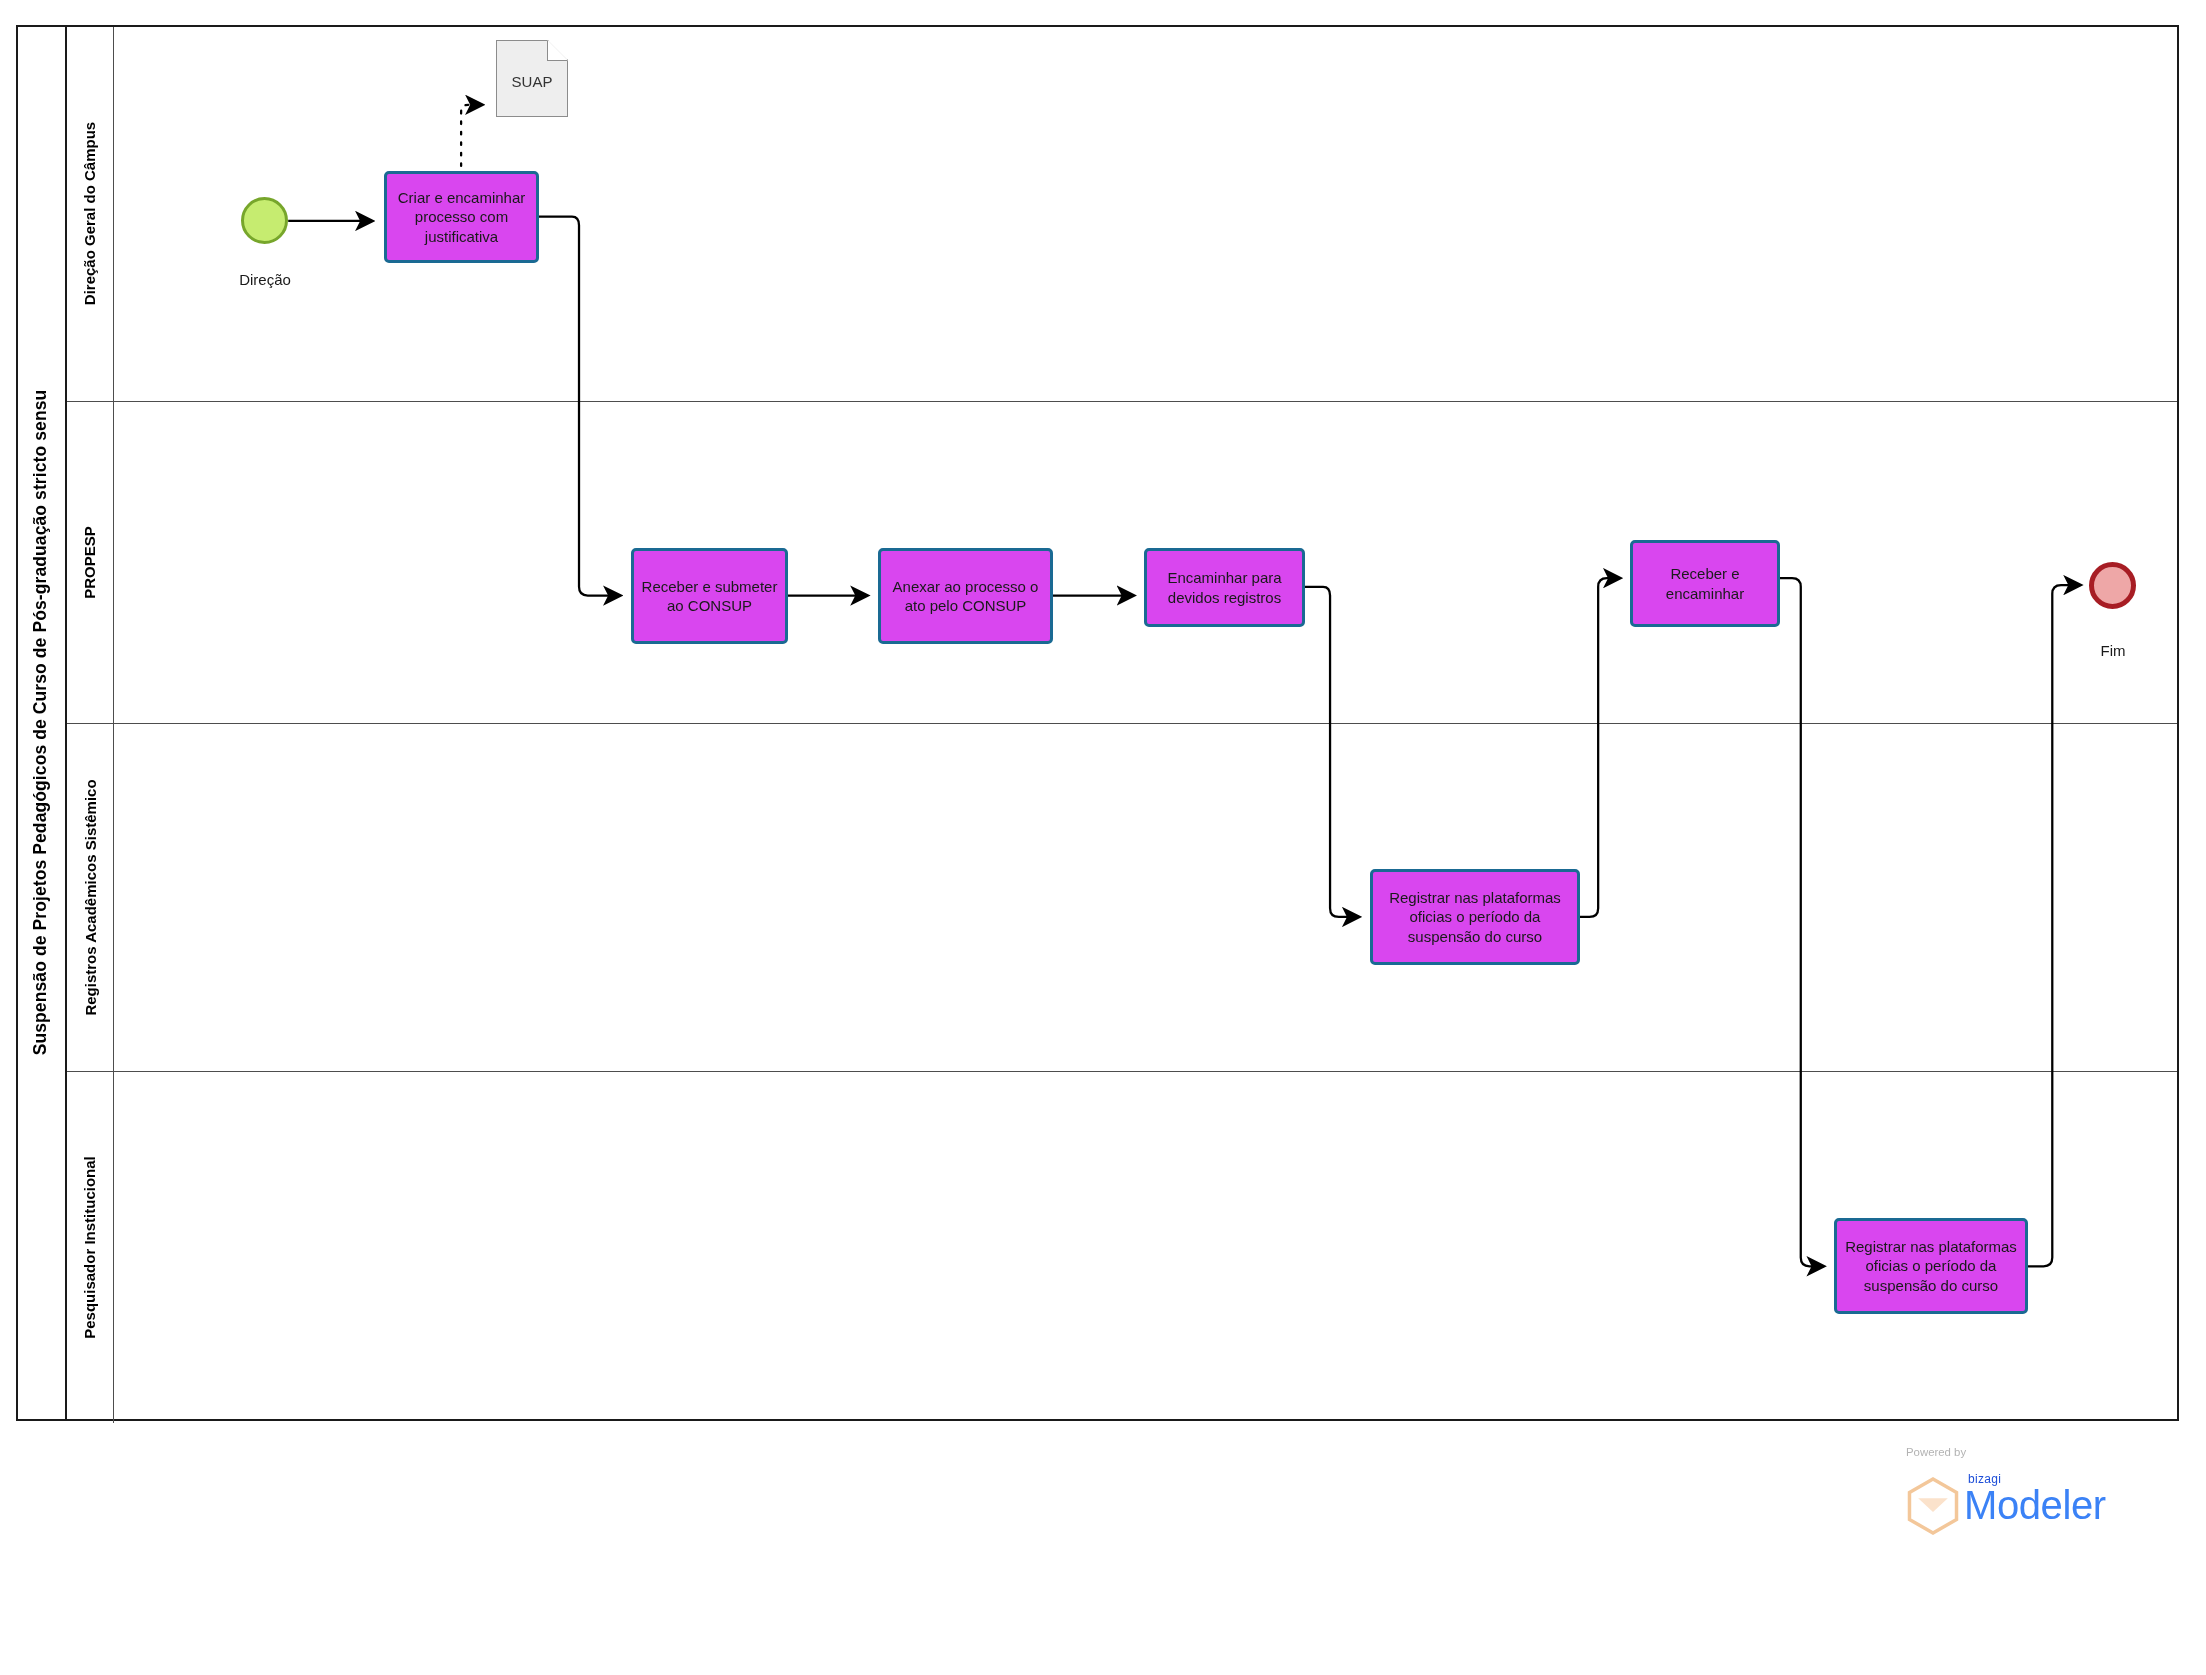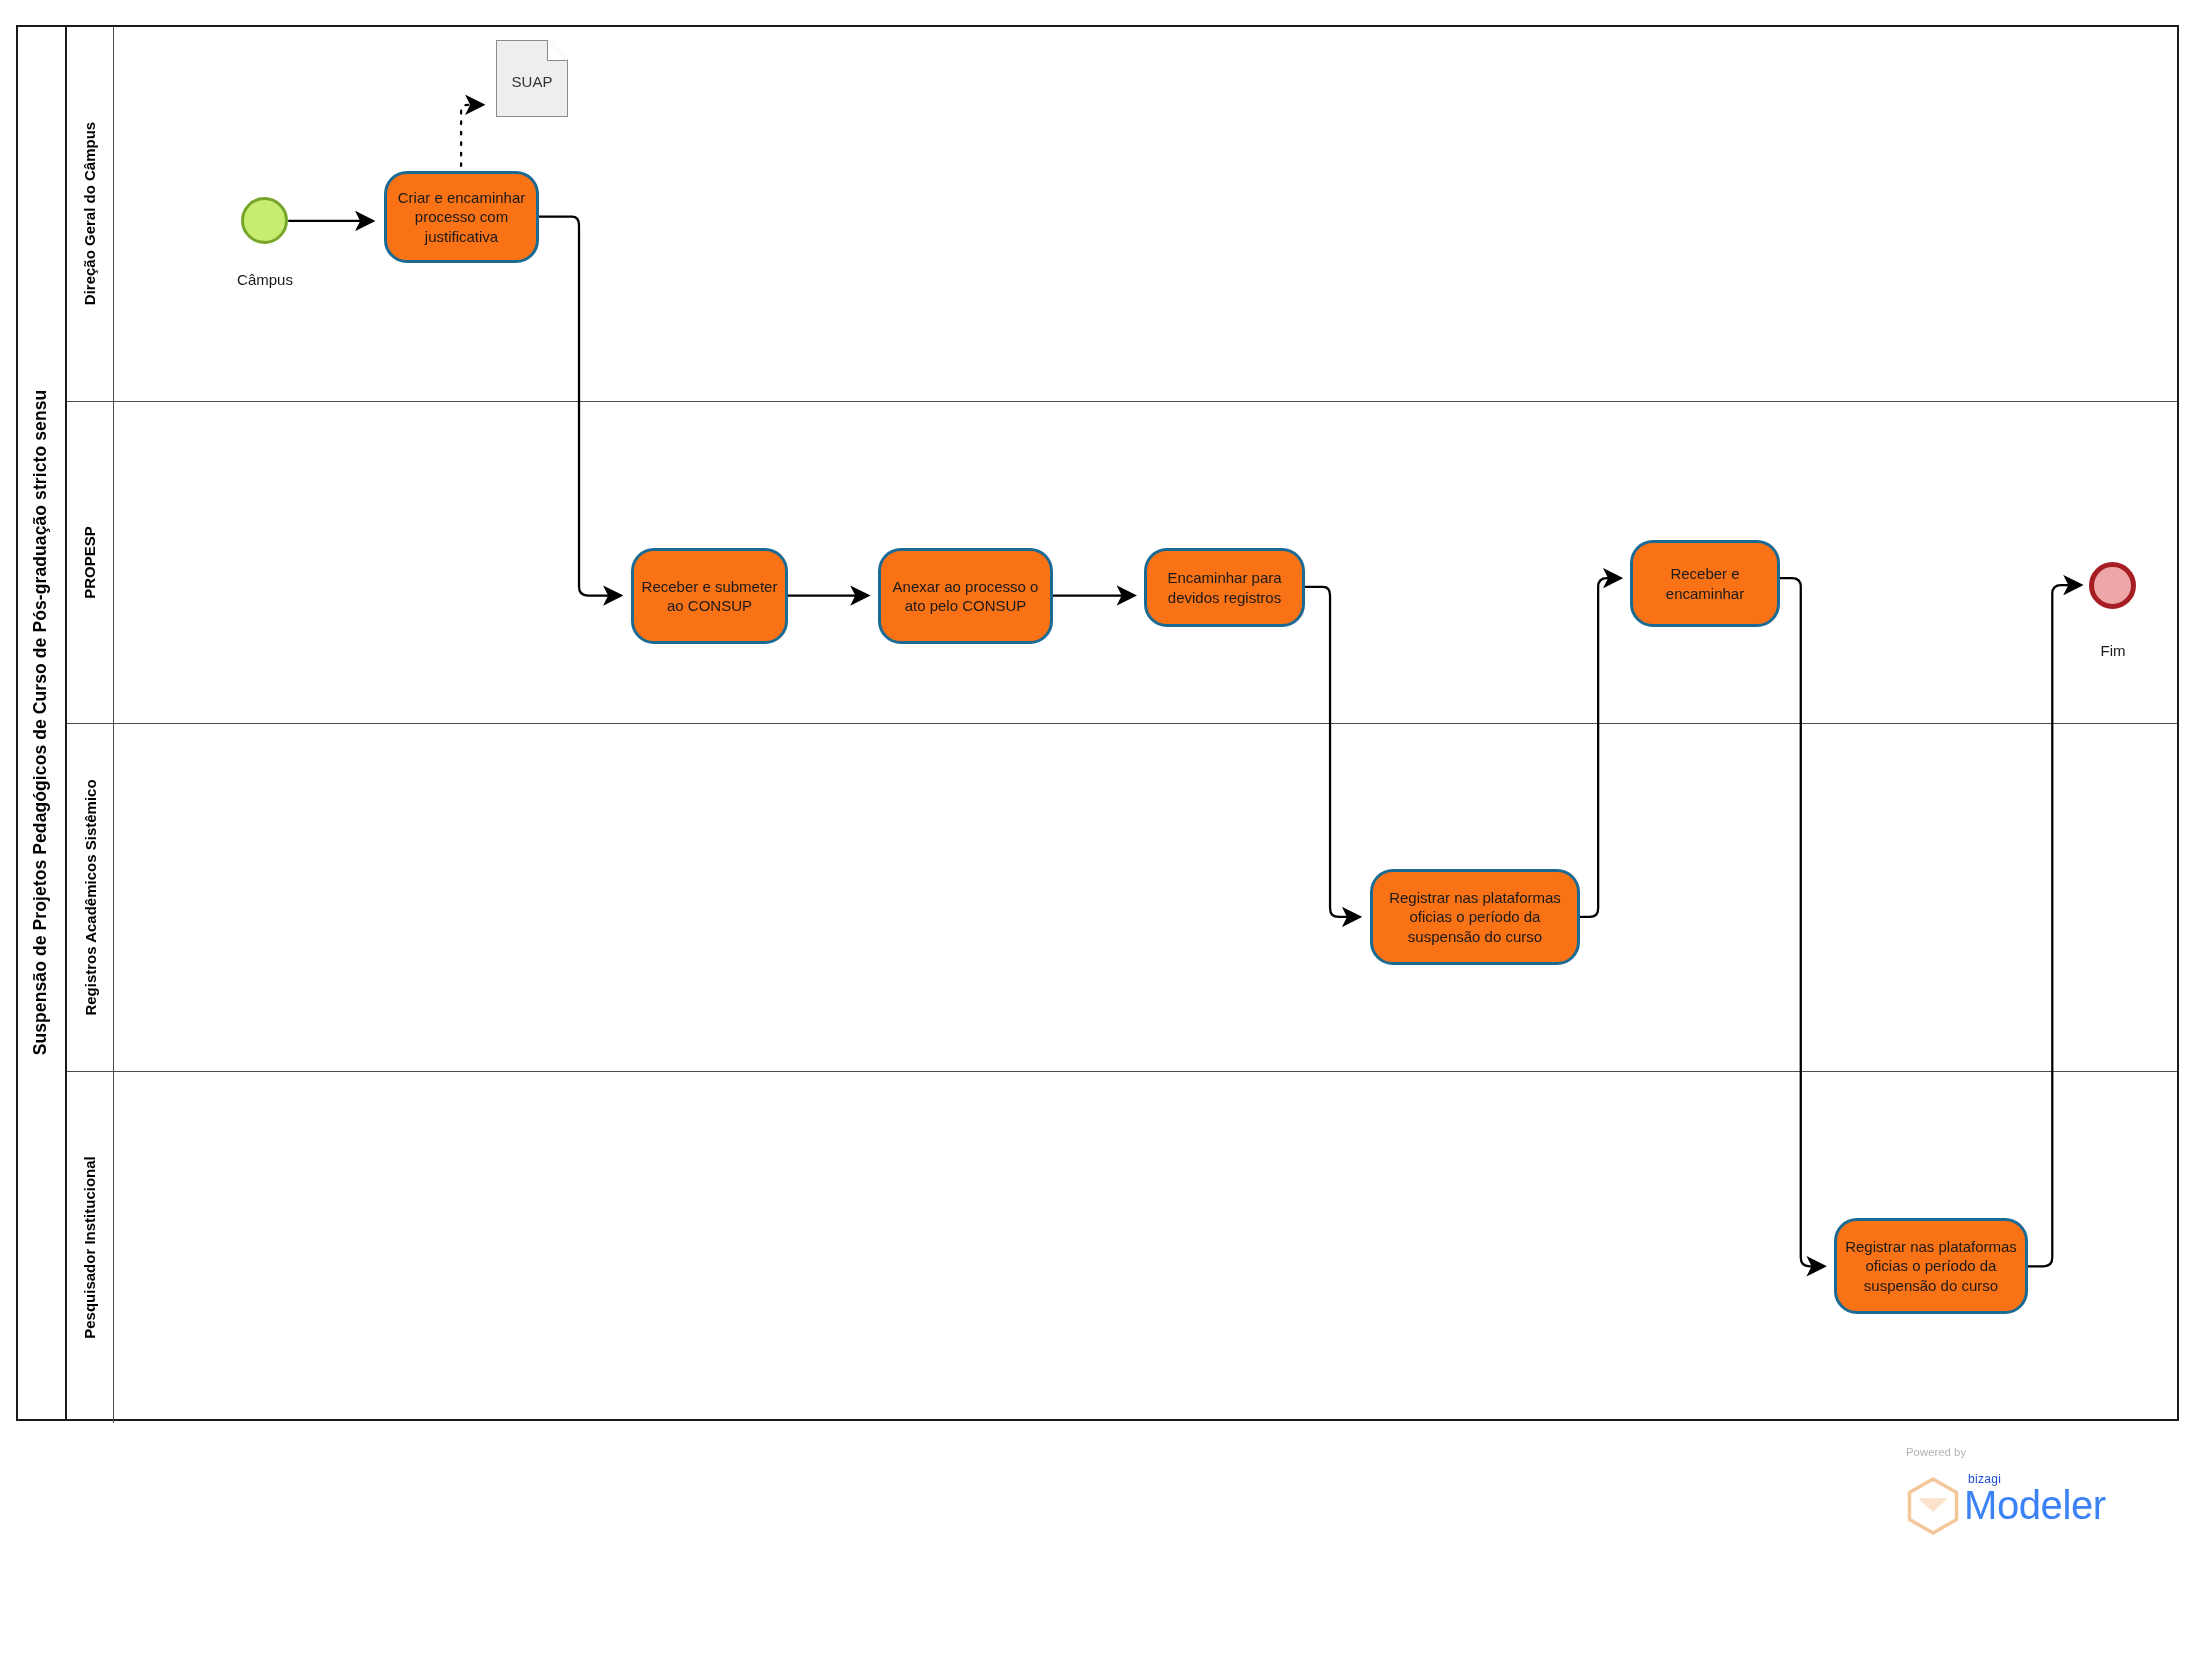--- a/index.html
+++ b/index.html
@@ -91,23 +91,23 @@
     left: 0; top: 0;
     width: 2206px; height: 1675px;
     pointer-events: none;
   }
   #shapes > * { pointer-events: auto; }
 
   
   .task {
     position: absolute;
     box-sizing: border-box;
-    background: #f97316;
+    background: #d946ef;
     border: 3.5px solid #1a6a93;
-    border-radius: 23px;
+    border-radius: 5px;
     display: flex;
     align-items: center;
     justify-content: center;
     text-align: center;
     font-size: 15px;
     line-height: 1.30;
     color: #1a1a1a;
     padding: 1.7px 5.2px;
   }
 
@@ -280,21 +280,21 @@
     <path class="flow" d="M 2035 662 L 2052 662 Q 2062 662 2062 672 L 2062 1440 Q 2062 1450 2072 1450 L 2088 1450" marker-end="url(#arrow)"></path>
 
     <path class="flow" d="M 2318 1450 L 2340 1450 Q 2350 1450 2350 1440 L 2350 680 Q 2350 670 2360 670 L 2382 670" marker-end="url(#arrow)"></path>
 
     <path class="assoc" d="M 528 214 L 528 128 Q 528 120 536 120 L 552 120" marker-end="url(#arrow)"></path>
   </svg>
 
   <div id="shapes">
 
     <div class="event start" style="left:241px; top:197px;"></div>
-    <div class="event-label" style="left:215px; top:271px; width:100px;">Câmpus</div>
+    <div class="event-label" style="left:215px; top:271px; width:100px;">Direção</div>
 
     <div class="data-object" style="left:496px; top:40px;">
       <div class="doc-shape"></div>
       <div class="doc-fold"></div>
       <div class="doc-label">SUAP</div>
     </div>
 
     <div class="task" style="left:384px; top:171px; width:155px; height:92px;">
       <span>Criar e encaminhar processo com justificativa</span>
     </div>

